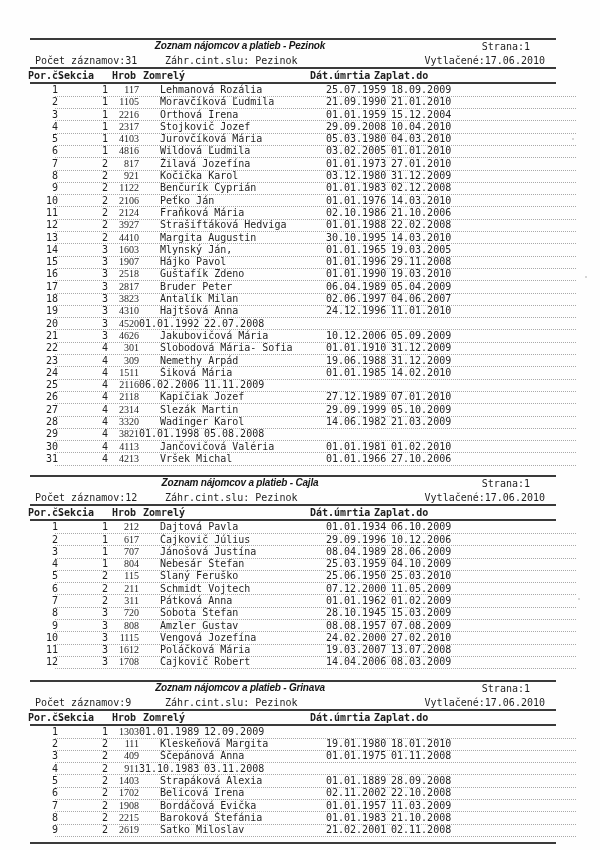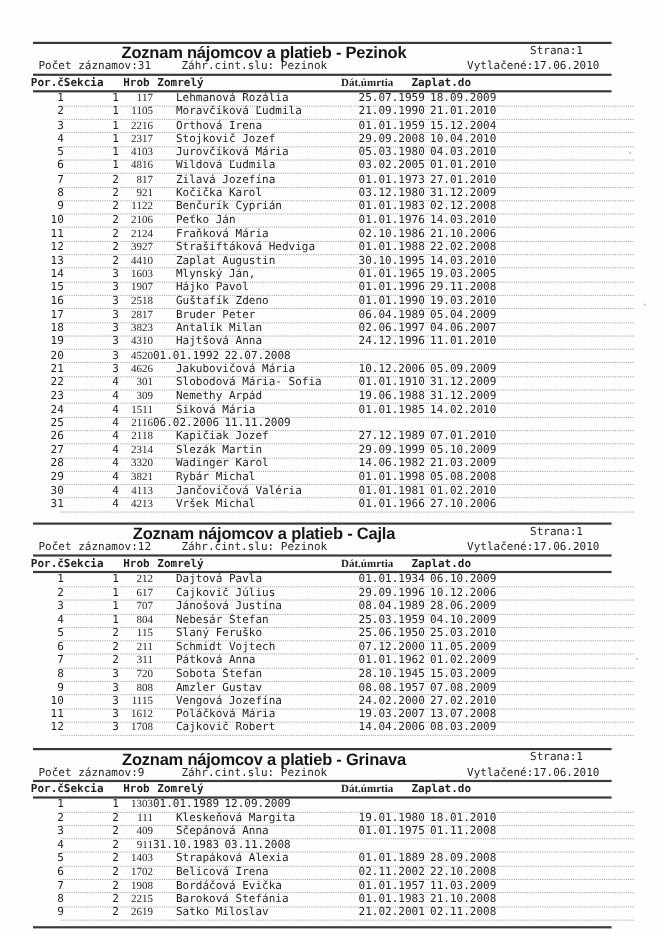--- a/index.html
+++ b/index.html
@@ -11,35 +11,35 @@
   .page{position:relative;width:600px;height:850px;}
   .tbl{margin:0;}
   .tbl.first{margin-top:38px;}
   .tbl.second{margin-top:10px;}
   .tbl.third{margin-top:11px;}
   .rule{height:2px;background:#3a3a3a;margin-left:30px;margin-right:44px;}
   .rule.bottom{margin-top:6px;}
   .title-row{position:relative;height:14px;}
   .tbl-title{
     position:absolute;left:30px;top:0;width:420px;text-align:center;
-    font-family:"Liberation Sans",sans-serif;font-weight:bold;font-size:15px;
-    letter-spacing:-0.2px;color:#161616;
+    font-family:"Liberation Sans",sans-serif;font-weight:bold;font-size:10px;
+    letter-spacing:-0.2px;color:#161616;font-style:italic;
   }
   .strana{position:absolute;top:1px;right:70px;}
   .info-row{position:relative;height:13px;padding-left:35px;}
   .pocet{position:absolute;left:35px;top:1px;}
   .zahr{position:absolute;left:165px;top:1px;}
   .vytl{position:absolute;right:55px;top:1px;}
   .colhead-row{position:relative;height:13px;font-weight:bold;}
   .colhead-row span{position:absolute;top:1px;}
   .ch-no{left:28px;}
   .ch-sec{left:58px;}
   .ch-grave{left:112px;}
   .ch-dec{left:143px;}
-  .ch-death{left:310px;font-family:Liberation Serif, serif;}
+  .ch-death{left:310px;}
   .ch-paid{left:374px;}
   .rows{}
   .row{
     display:flex;height:12.3px;line-height:12.4px;
     padding-left:30px;position:relative;white-space:pre;
   }
   .row::after{
     content:"";position:absolute;left:55px;right:24px;bottom:-0.5px;
     border-bottom:1px dotted #a9a9a9;
   }
@@ -83,37 +83,37 @@
         <div class="row"><span class="c1">3</span><span class="c2">1</span><span class="c3">2216</span><span class="c4">Orthová Irena</span><span class="c5">01.01.1959</span><span class="c6">15.12.2004</span></div>
         <div class="row"><span class="c1">4</span><span class="c2">1</span><span class="c3">2317</span><span class="c4">Stojkovič Jozef</span><span class="c5">29.09.2008</span><span class="c6">10.04.2010</span></div>
         <div class="row"><span class="c1">5</span><span class="c2">1</span><span class="c3">4103</span><span class="c4">Jurovčíková Mária</span><span class="c5">05.03.1980</span><span class="c6">04.03.2010</span></div>
         <div class="row"><span class="c1">6</span><span class="c2">1</span><span class="c3">4816</span><span class="c4">Wildová Ľudmila</span><span class="c5">03.02.2005</span><span class="c6">01.01.2010</span></div>
         <div class="row"><span class="c1">7</span><span class="c2">2</span><span class="c3">817</span><span class="c4">Žilavá Jozefína</span><span class="c5">01.01.1973</span><span class="c6">27.01.2010</span></div>
         <div class="row"><span class="c1">8</span><span class="c2">2</span><span class="c3">921</span><span class="c4">Kočička Karol</span><span class="c5">03.12.1980</span><span class="c6">31.12.2009</span></div>
         <div class="row"><span class="c1">9</span><span class="c2">2</span><span class="c3">1122</span><span class="c4">Benčurík Cyprián</span><span class="c5">01.01.1983</span><span class="c6">02.12.2008</span></div>
         <div class="row"><span class="c1">10</span><span class="c2">2</span><span class="c3">2106</span><span class="c4">Peťko Ján</span><span class="c5">01.01.1976</span><span class="c6">14.03.2010</span></div>
         <div class="row"><span class="c1">11</span><span class="c2">2</span><span class="c3">2124</span><span class="c4">Fraňková Mária</span><span class="c5">02.10.1986</span><span class="c6">21.10.2006</span></div>
         <div class="row"><span class="c1">12</span><span class="c2">2</span><span class="c3">3927</span><span class="c4">Strašiftáková Hedviga</span><span class="c5">01.01.1988</span><span class="c6">22.02.2008</span></div>
-        <div class="row"><span class="c1">13</span><span class="c2">2</span><span class="c3">4410</span><span class="c4">Zaplat Augustin</span><span class="c5">30.10.1995</span><span class="c6">14.03.2010</span></div>
+        <div class="row"><span class="c1">13</span><span class="c2">2</span><span class="c3">4410</span><span class="c4">Margita Augustin</span><span class="c5">30.10.1995</span><span class="c6">14.03.2010</span></div>
         <div class="row"><span class="c1">14</span><span class="c2">3</span><span class="c3">1603</span><span class="c4">Mlynský Ján,</span><span class="c5">01.01.1965</span><span class="c6">19.03.2005</span></div>
         <div class="row"><span class="c1">15</span><span class="c2">3</span><span class="c3">1907</span><span class="c4">Hájko Pavol</span><span class="c5">01.01.1996</span><span class="c6">29.11.2008</span></div>
         <div class="row"><span class="c1">16</span><span class="c2">3</span><span class="c3">2518</span><span class="c4">Guštafík Zdeno</span><span class="c5">01.01.1990</span><span class="c6">19.03.2010</span></div>
         <div class="row"><span class="c1">17</span><span class="c2">3</span><span class="c3">2817</span><span class="c4">Bruder Peter</span><span class="c5">06.04.1989</span><span class="c6">05.04.2009</span></div>
         <div class="row"><span class="c1">18</span><span class="c2">3</span><span class="c3">3823</span><span class="c4">Antalík Milan</span><span class="c5">02.06.1997</span><span class="c6">04.06.2007</span></div>
         <div class="row"><span class="c1">19</span><span class="c2">3</span><span class="c3">4310</span><span class="c4">Hajtšová Anna</span><span class="c5">24.12.1996</span><span class="c6">11.01.2010</span></div>
         <div class="row"><span class="c1">20</span><span class="c2">3</span><span class="c3">4520</span><span class="c5">01.01.1992</span><span class="c6">22.07.2008</span></div>
         <div class="row"><span class="c1">21</span><span class="c2">3</span><span class="c3">4626</span><span class="c4">Jakubovičová Mária</span><span class="c5">10.12.2006</span><span class="c6">05.09.2009</span></div>
         <div class="row"><span class="c1">22</span><span class="c2">4</span><span class="c3">301</span><span class="c4">Slobodová Mária- Sofia</span><span class="c5">01.01.1910</span><span class="c6">31.12.2009</span></div>
         <div class="row"><span class="c1">23</span><span class="c2">4</span><span class="c3">309</span><span class="c4">Nemethy Arpád</span><span class="c5">19.06.1988</span><span class="c6">31.12.2009</span></div>
         <div class="row"><span class="c1">24</span><span class="c2">4</span><span class="c3">1511</span><span class="c4">Šiková Mária</span><span class="c5">01.01.1985</span><span class="c6">14.02.2010</span></div>
         <div class="row"><span class="c1">25</span><span class="c2">4</span><span class="c3">2116</span><span class="c5">06.02.2006</span><span class="c6">11.11.2009</span></div>
         <div class="row"><span class="c1">26</span><span class="c2">4</span><span class="c3">2118</span><span class="c4">Kapičiak Jozef</span><span class="c5">27.12.1989</span><span class="c6">07.01.2010</span></div>
         <div class="row"><span class="c1">27</span><span class="c2">4</span><span class="c3">2314</span><span class="c4">Slezák Martin</span><span class="c5">29.09.1999</span><span class="c6">05.10.2009</span></div>
         <div class="row"><span class="c1">28</span><span class="c2">4</span><span class="c3">3320</span><span class="c4">Wadinger Karol</span><span class="c5">14.06.1982</span><span class="c6">21.03.2009</span></div>
-        <div class="row"><span class="c1">29</span><span class="c2">4</span><span class="c3">3821</span><span class="c4">Rybár Michal</span><span class="c5">01.01.1998</span><span class="c6">05.08.2008</span></div>
+        <div class="row"><span class="c1">29</span><span class="c2">4</span><span class="c3">3821</span><span class="c5">01.01.1998</span><span class="c6">05.08.2008</span></div>
         <div class="row"><span class="c1">30</span><span class="c2">4</span><span class="c3">4113</span><span class="c4">Jančovičová Valéria</span><span class="c5">01.01.1981</span><span class="c6">01.02.2010</span></div>
         <div class="row"><span class="c1">31</span><span class="c2">4</span><span class="c3">4213</span><span class="c4">Vršek Michal</span><span class="c5">01.01.1966</span><span class="c6">27.10.2006</span></div>
       </div>
   </section>
 
   <section class="tbl second">
     <div class="rule"></div>
     <div class="title-row">
       <span class="tbl-title">Zoznam nájomcov a platieb - Cajla</span>
       <span class="strana">Strana:1</span>

